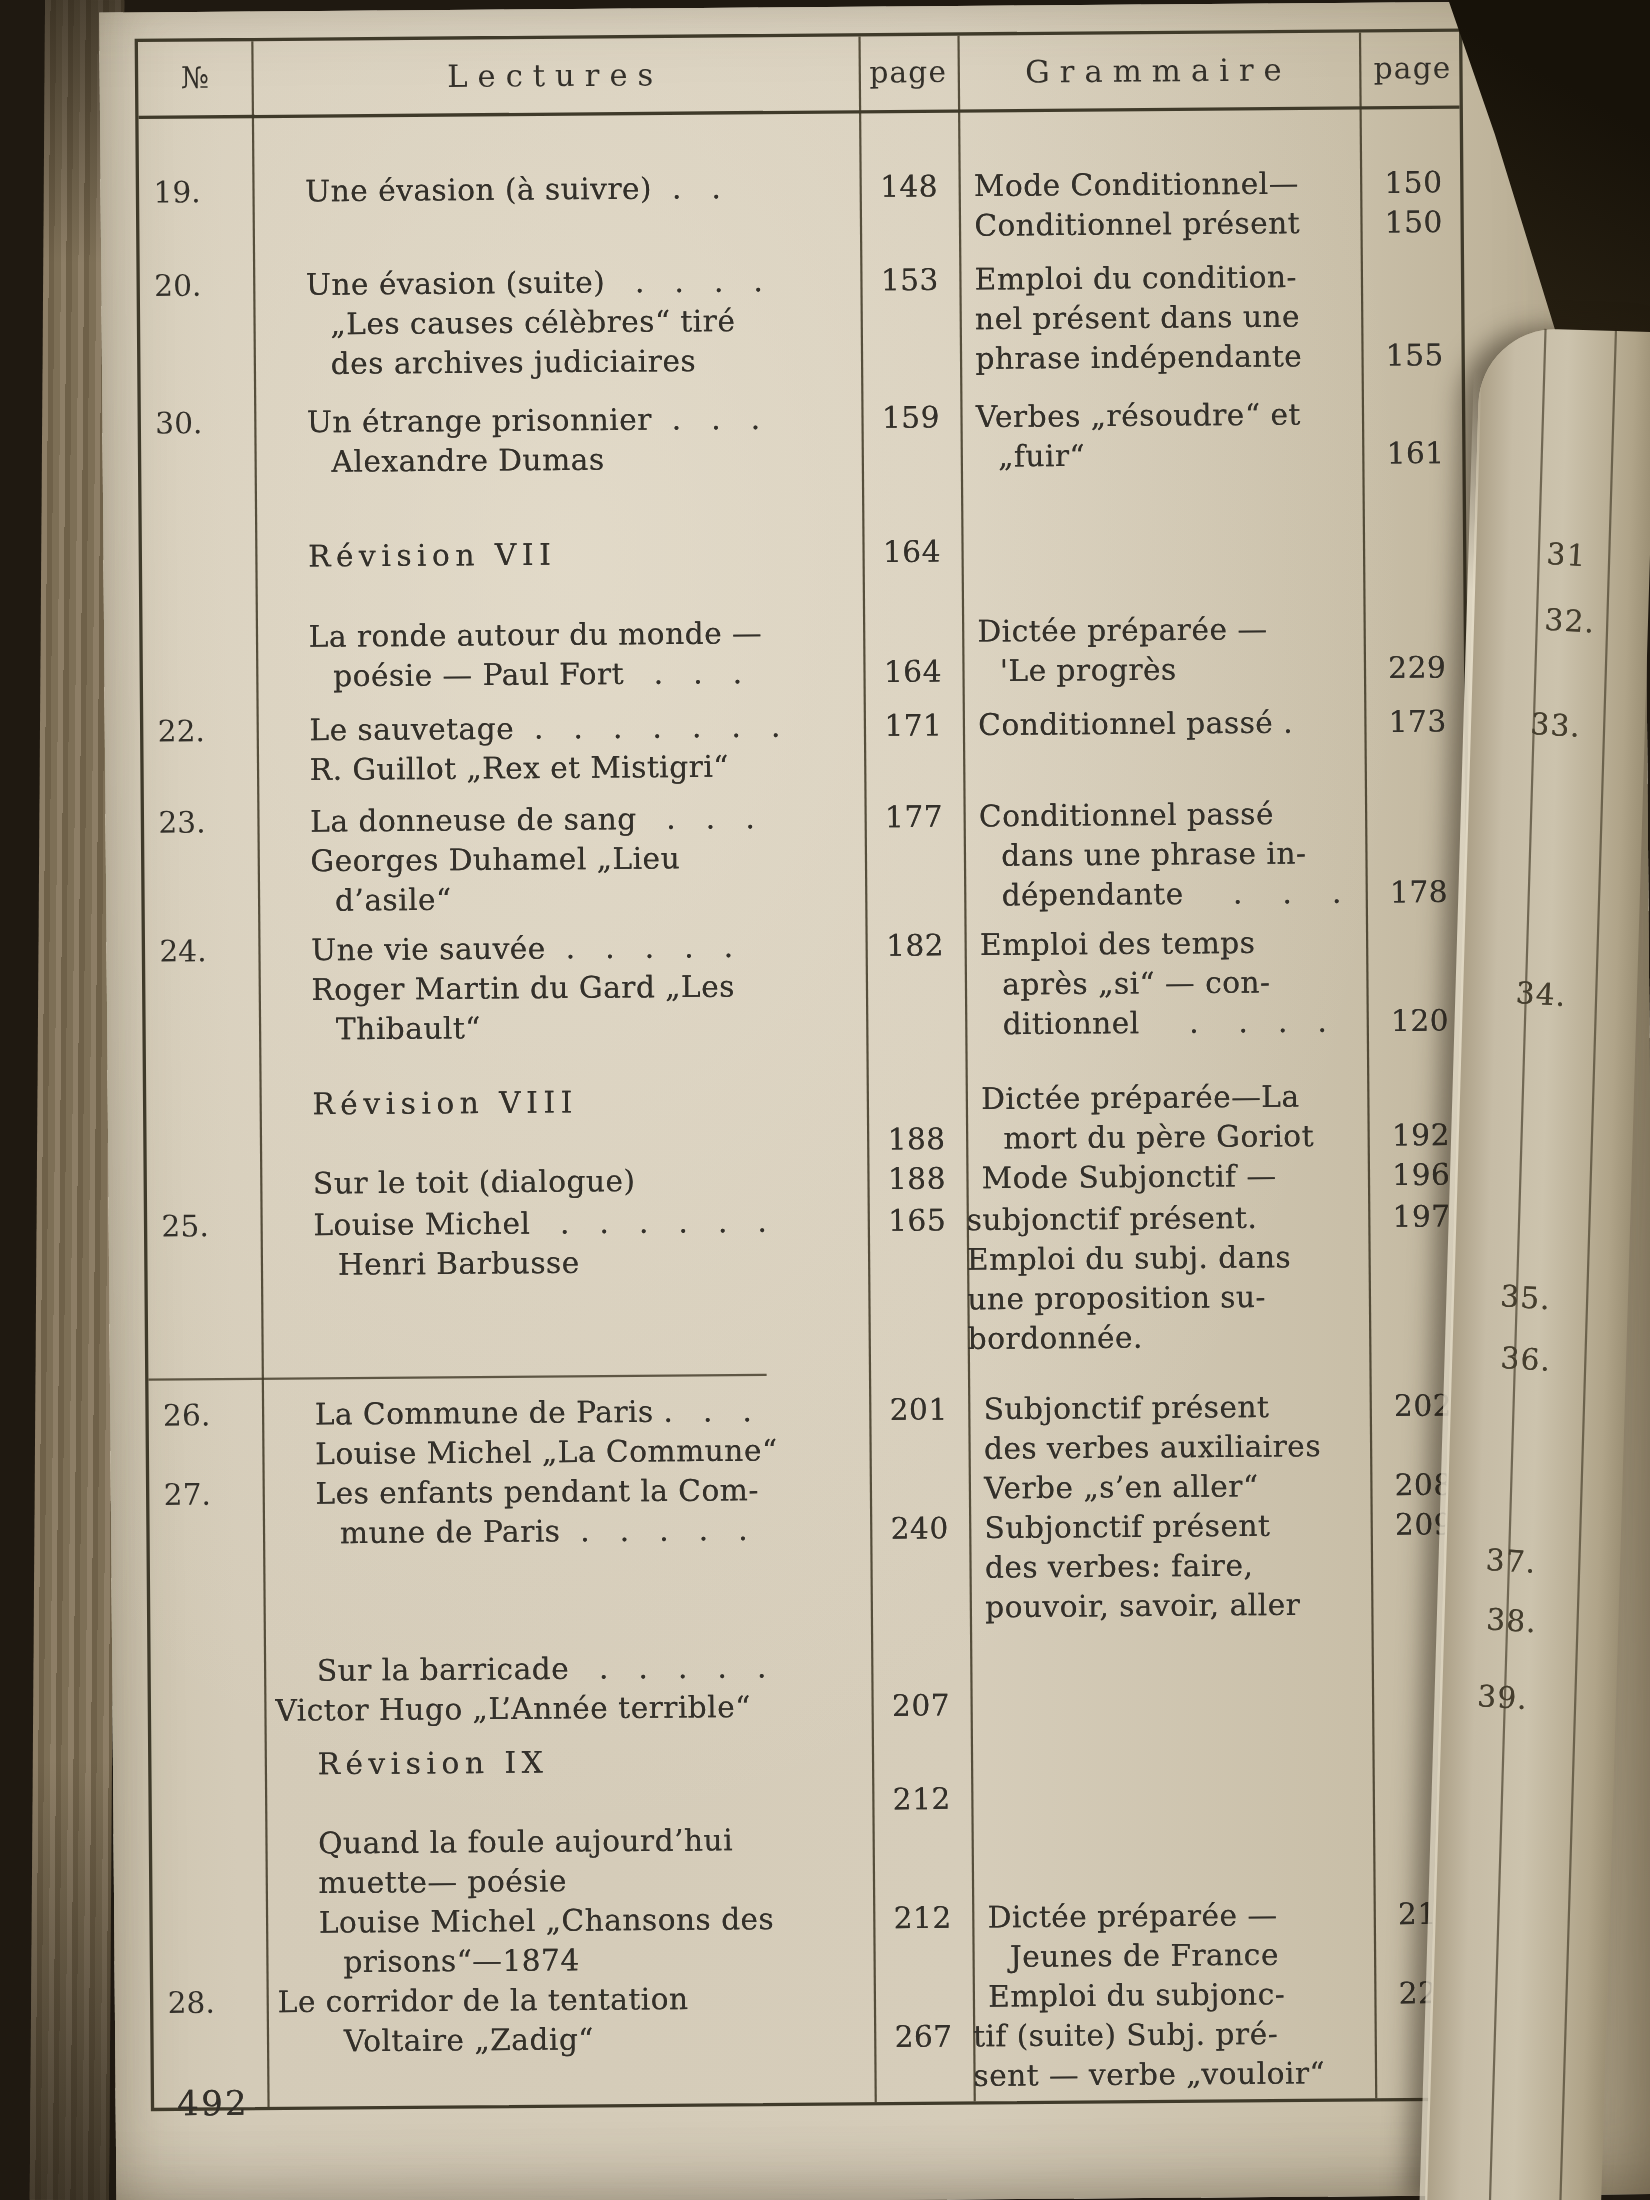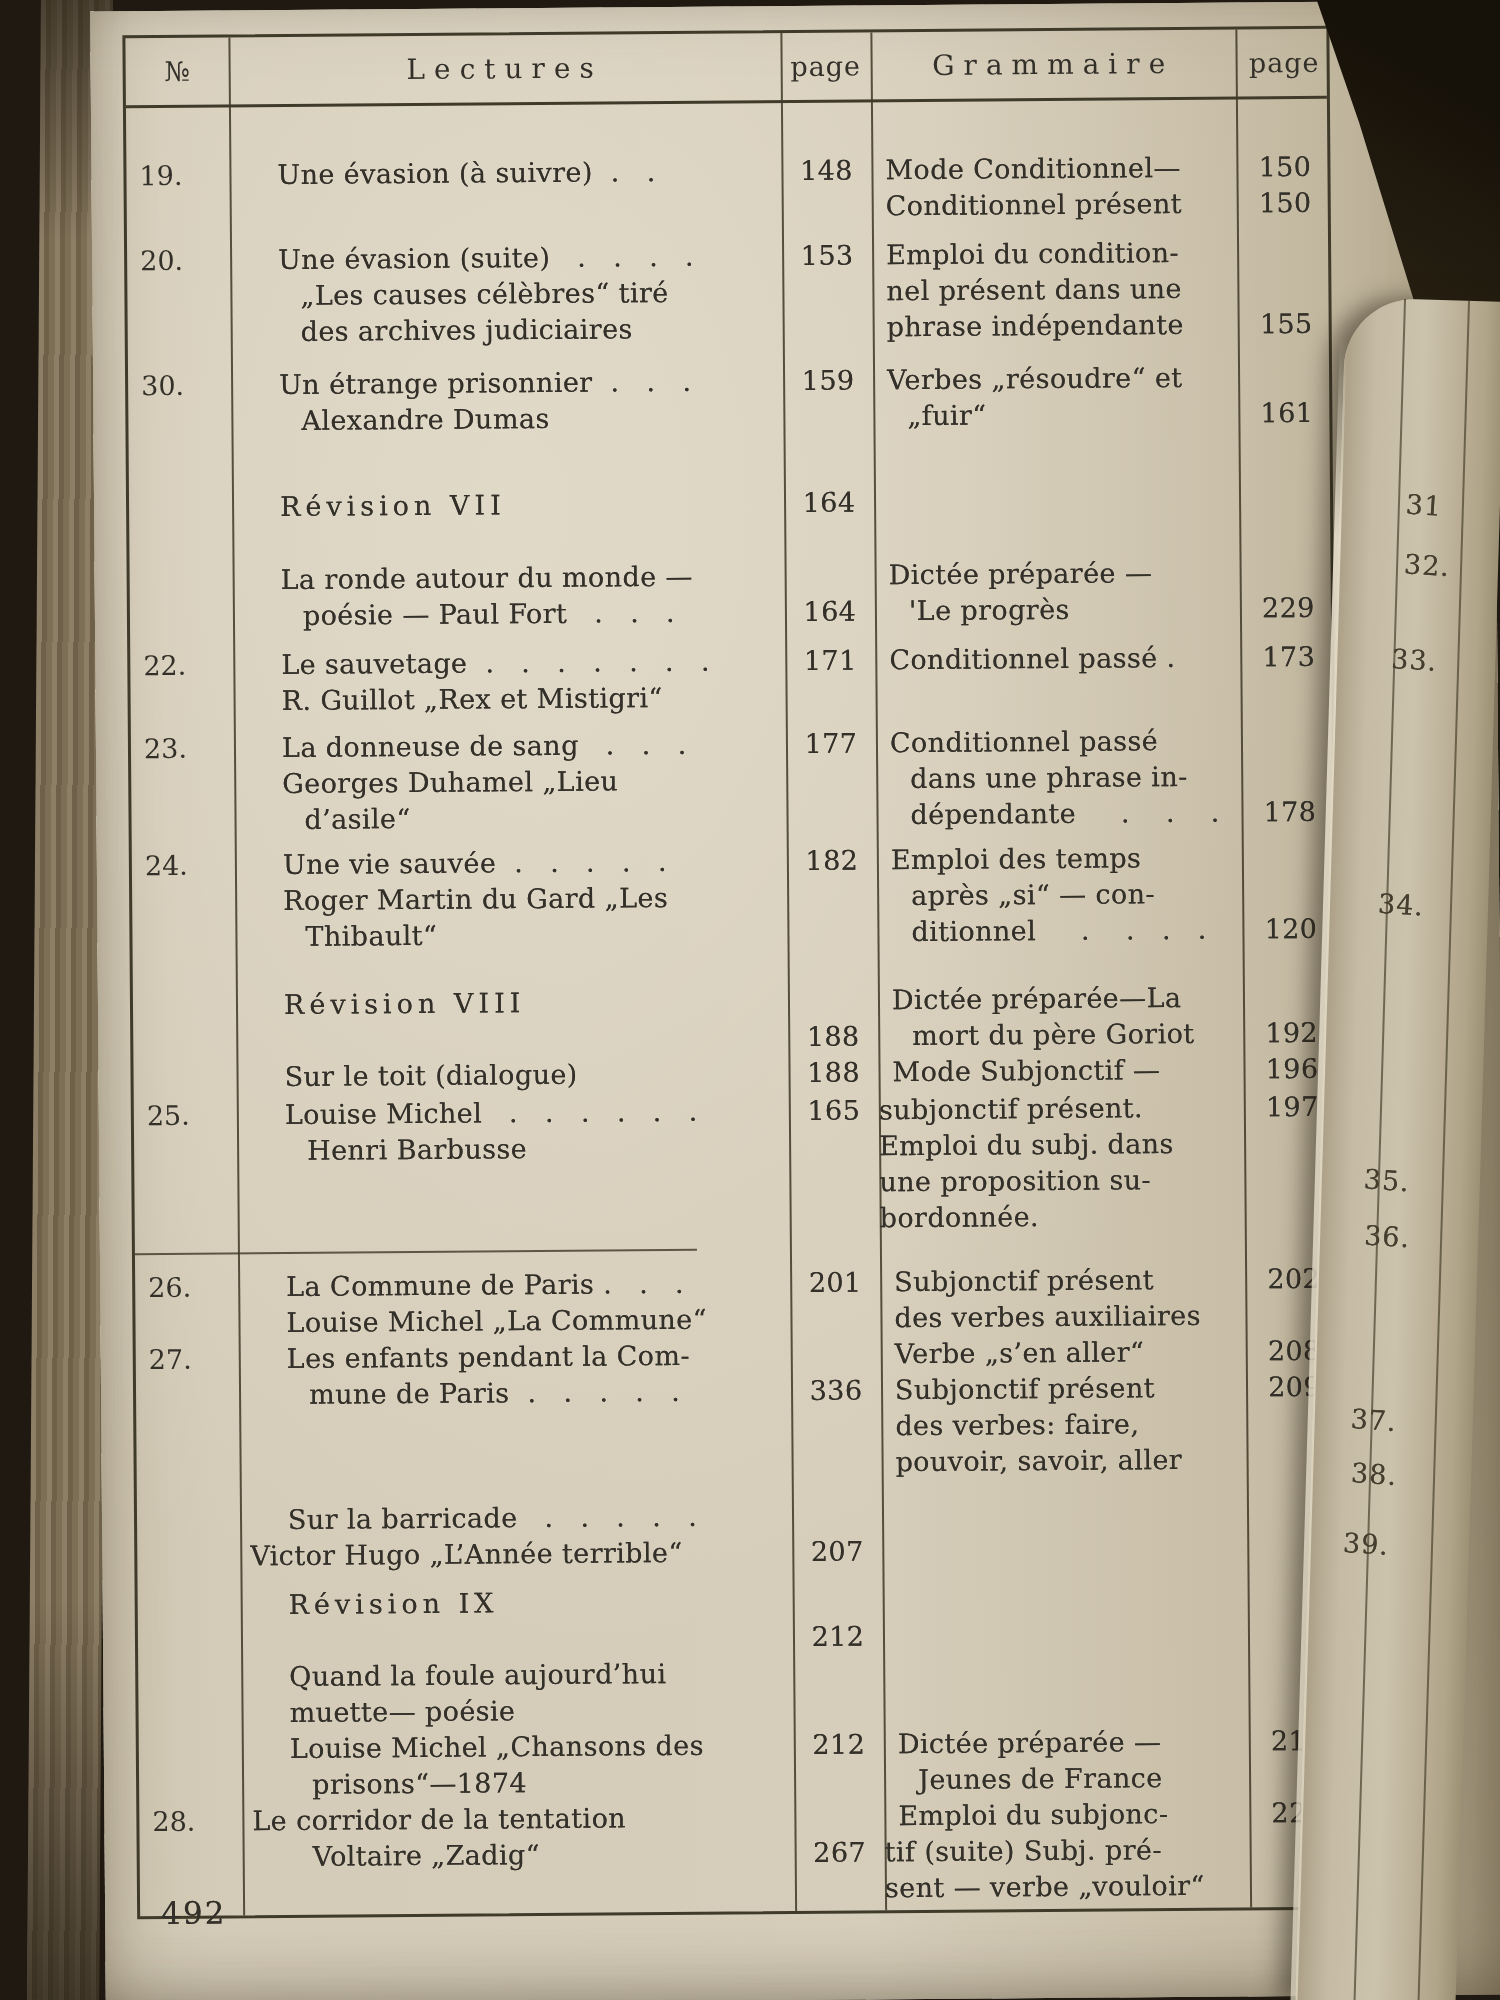--- a/index.html
+++ b/index.html
@@ -321,21 +321,21 @@
             </div>
           </div>
           <div class="trow" style="margin-top: 0px; height: 144px;">
             <div class="c-no">27.</div>
             <div class="c-lect">
               <div class="line" style="padding-left: 48px;">Les enfants pendant la Com-</div>
               <div class="line" style="padding-left: 70px;">mune de Paris  .   .   .   .   .</div>
             </div>
             <div class="c-pg1">
               <div class="line pg" style="padding-left: 0px;"> </div>
-              <div class="line pg" style="padding-left: 0px;">336</div>
+              <div class="line pg" style="padding-left: 0px;">240</div>
               <div class="line pg" style="padding-left: 0px;"> </div>
               <div class="line pg" style="padding-left: 0px;"> </div>
             </div>
             <div class="c-gram">
               <div class="line" style="padding-left: 14px;">Verbe „s’en aller“</div>
               <div class="line" style="padding-left: 14px;">Subjonctif présent</div>
               <div class="line" style="padding-left: 14px;">des verbes: faire,</div>
               <div class="line" style="padding-left: 14px;">pouvoir, savoir, aller</div>
             </div>
             <div class="c-pg2">

